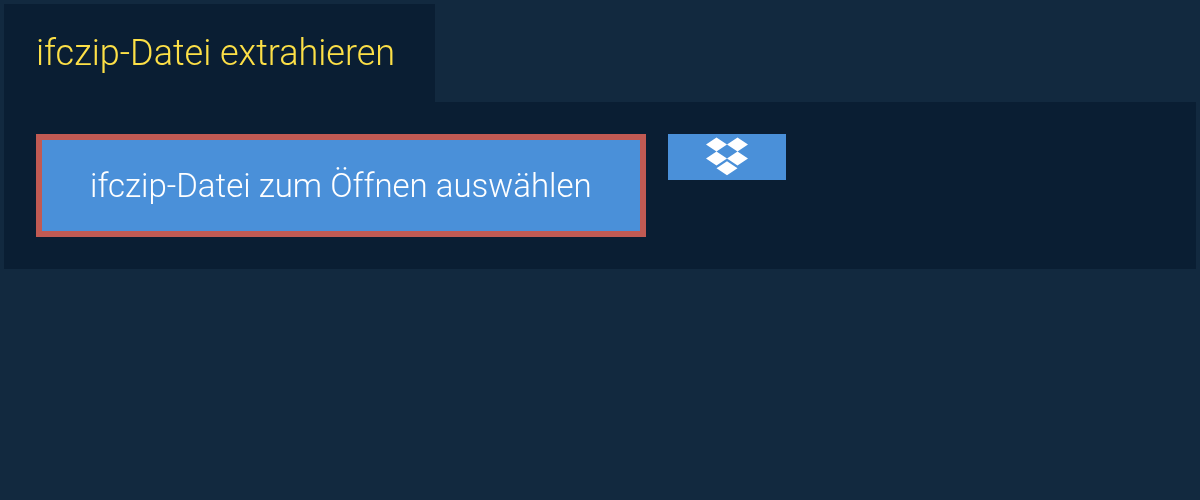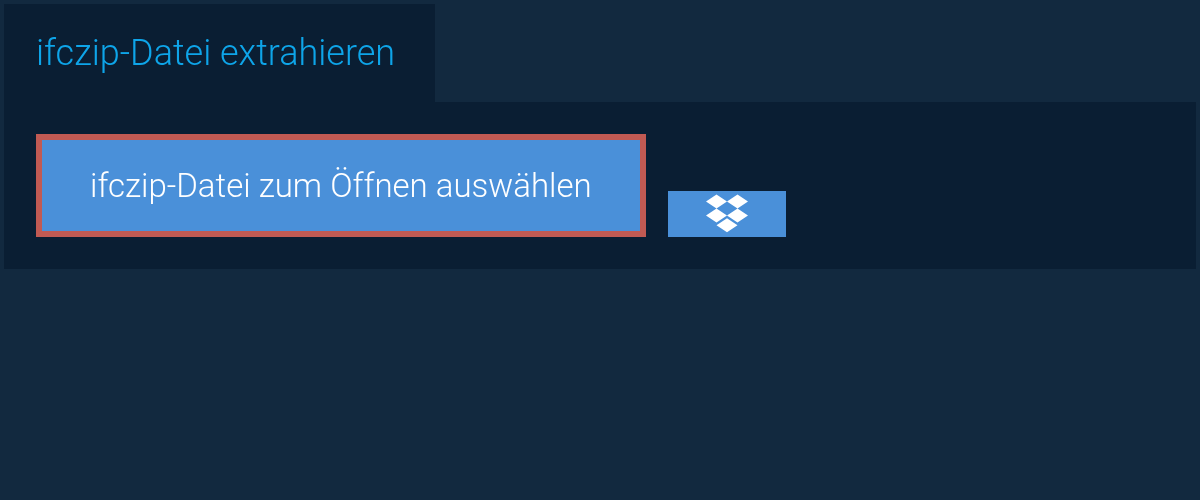--- a/index.html
+++ b/index.html
@@ -10,34 +10,34 @@
     body {
       width: 1200px;
       height: 500px;
       background: #12293f;
       font-family: -apple-system, BlinkMacSystemFont, "Segoe UI", Roboto, Helvetica, Arial, sans-serif;
       position: relative;
       overflow: hidden;
     }
     .header-tab {
       background: #0a1e33;
-      color: #0ea5e9;
+      color: #fde047;
       font-size: 36px;
       font-weight: 300;
       padding: 28px 40px 28px 32px;
       display: inline-block;
       margin-left: 4px;
       margin-top: 4px;
     }
     .panel {
       background: #0a1e33;
       margin: 0 4px 4px 4px;
       padding: 32px;
       display: flex;
-      align-items: flex-end;
+      align-items: flex-start;
       gap: 22px;
     }
     .file-select-button {
       background: #4a90d9;
       border: 6px solid #c15a53;
       color: #ffffff;
       font-size: 33px;
       font-weight: 300;
       padding: 26px 48px;
       cursor: pointer;

